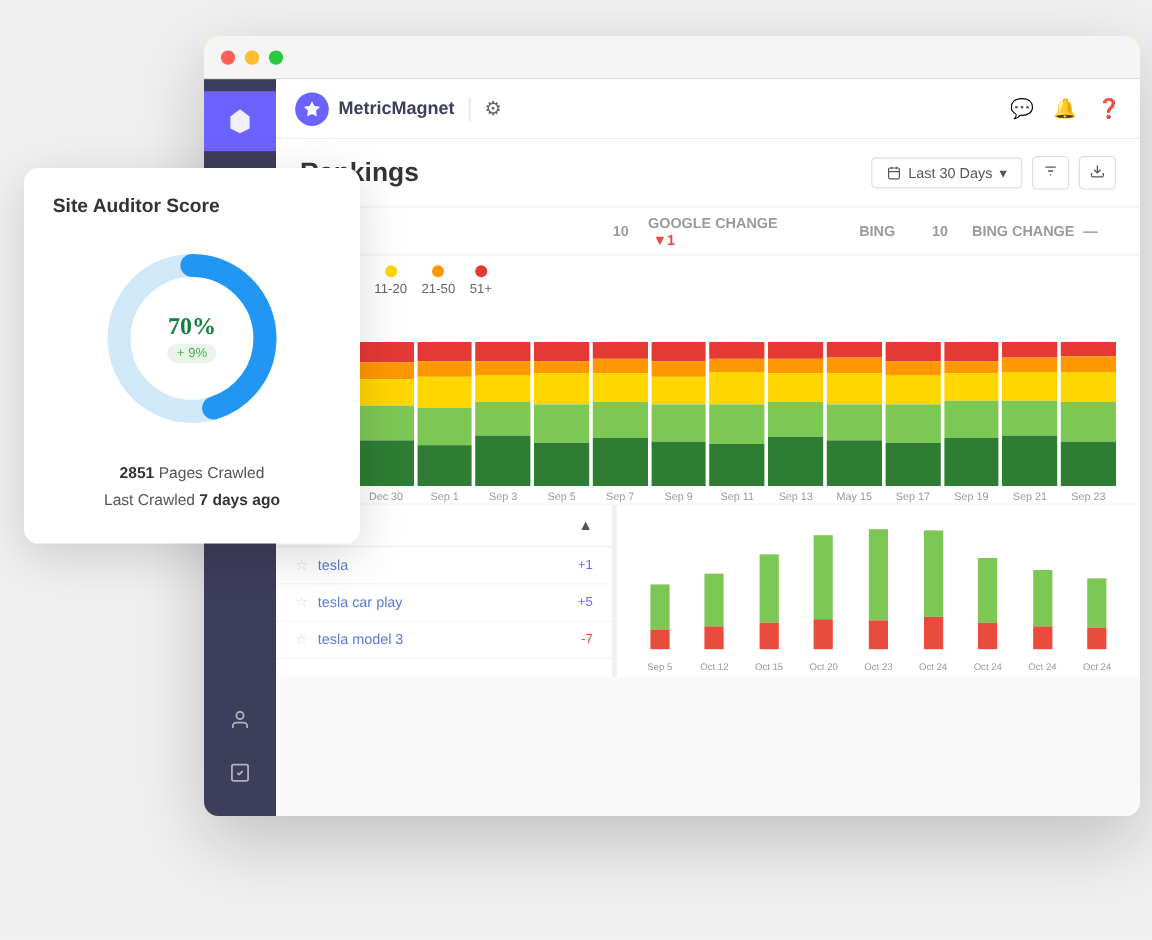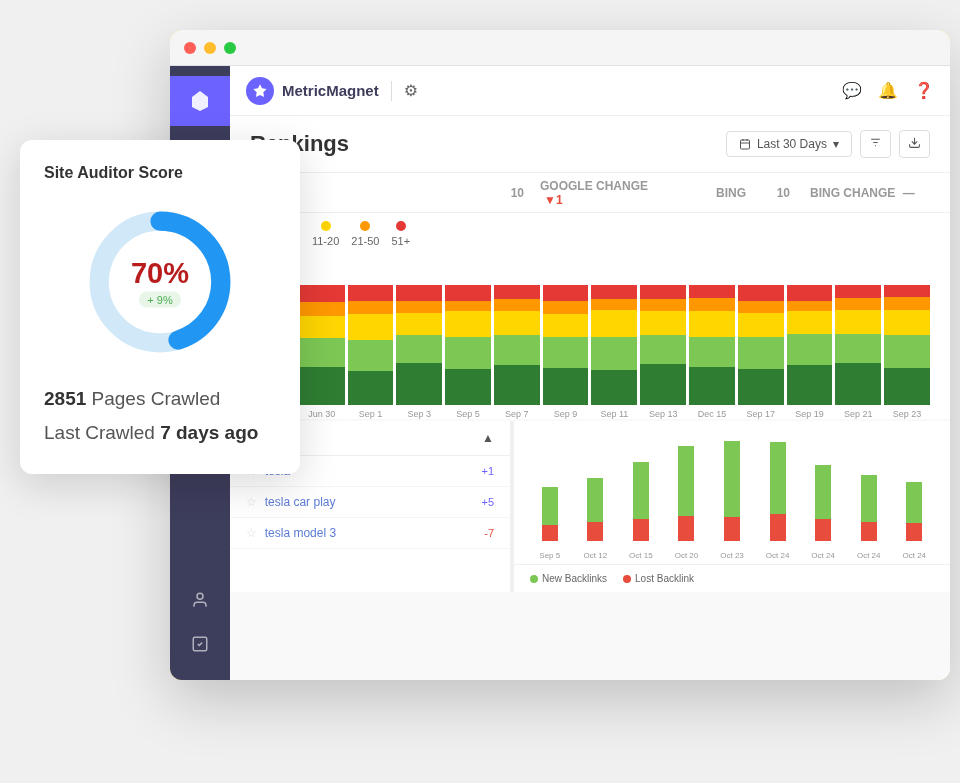--- a/index.html
+++ b/index.html
@@ -470,39 +470,41 @@
 
     .donut-center {
       position: absolute;
       top: 50%;
       left: 50%;
       transform: translate(-50%, -50%);
       text-align: center;
     }
 
     .donut-percent {
-      font-size: 29px;
+      font-size: 20px;
       font-weight: 700;
-      color: #b91c1c;
+      color: #15803d;
       display: block;
+      font-family: Liberation Serif, serif;
     }
 
     .donut-change {
       background: #e8f5e9;
       color: #4caf50;
       font-size: 11px;
       padding: 2px 8px;
       border-radius: 10px;
       display: inline-block;
     }
 
     .auditor-stats {
-      font-size: 19px;
+      font-size: 13px;
       color: #555;
       line-height: 1.8;
+      text-align: center;
     }
 
     .auditor-stats strong {
       color: #333;
       font-weight: 700;
     }
 
   </style>
 </head>
 <body>
@@ -764,29 +766,29 @@
                   <div class="bar-segment" style="height: 13.2px; background: rgb(255, 152, 0);"></div>
                   <div class="bar-segment" style="height: 25.2px; background: rgb(255, 214, 0);"></div>
                   <div class="bar-segment" style="height: 32.4px; background: rgb(125, 200, 85);"></div>
                   <div class="bar-segment" style="height: 37.2px; background: rgb(46, 125, 50);"></div>
                 </div>
               </div>
             </div>
         </div>
         <div class="chart-labels" id="chart-labels-container">
             <div class="chart-label">Aug 28</div>
-            <div class="chart-label">Jun 30</div>
+            <div class="chart-label">Dec 30</div>
             <div class="chart-label">Sep 1</div>
             <div class="chart-label">Sep 3</div>
             <div class="chart-label">Sep 5</div>
             <div class="chart-label">Sep 7</div>
             <div class="chart-label">Sep 9</div>
             <div class="chart-label">Sep 11</div>
             <div class="chart-label">Sep 13</div>
-            <div class="chart-label">Dec 15</div>
+            <div class="chart-label">May 15</div>
             <div class="chart-label">Sep 17</div>
             <div class="chart-label">Sep 19</div>
             <div class="chart-label">Sep 21</div>
             <div class="chart-label">Sep 23</div>
           </div>
 
         <div class="bottom-panels">
 
           <div class="keywords-panel">
             <div class="panel-header">
@@ -873,30 +875,20 @@
                 <div class="bl-date">Sep 5</div>
                 <div class="bl-date">Oct 12</div>
                 <div class="bl-date">Oct 15</div>
                 <div class="bl-date">Oct 20</div>
                 <div class="bl-date">Oct 23</div>
                 <div class="bl-date">Oct 24</div>
                 <div class="bl-date">Oct 24</div>
                 <div class="bl-date">Oct 24</div>
                 <div class="bl-date">Oct 24</div>
               </div>
-            <div class="backlinks-legend">
-              <div class="bl-legend-item">
-                <div class="bl-legend-dot" style="background:#7dc855;"></div>
-                <span>New Backlinks</span>
-              </div>
-              <div class="bl-legend-item">
-                <div class="bl-legend-dot" style="background:#e74c3c;"></div>
-                <span>Lost Backlink</span>
-              </div>
-            </div>
           </div>
         </div>
       </div>
     </div>
   </div>
 </div>
 
 <div class="site-auditor-card">
   <div class="auditor-title">Site Auditor Score</div>
 

